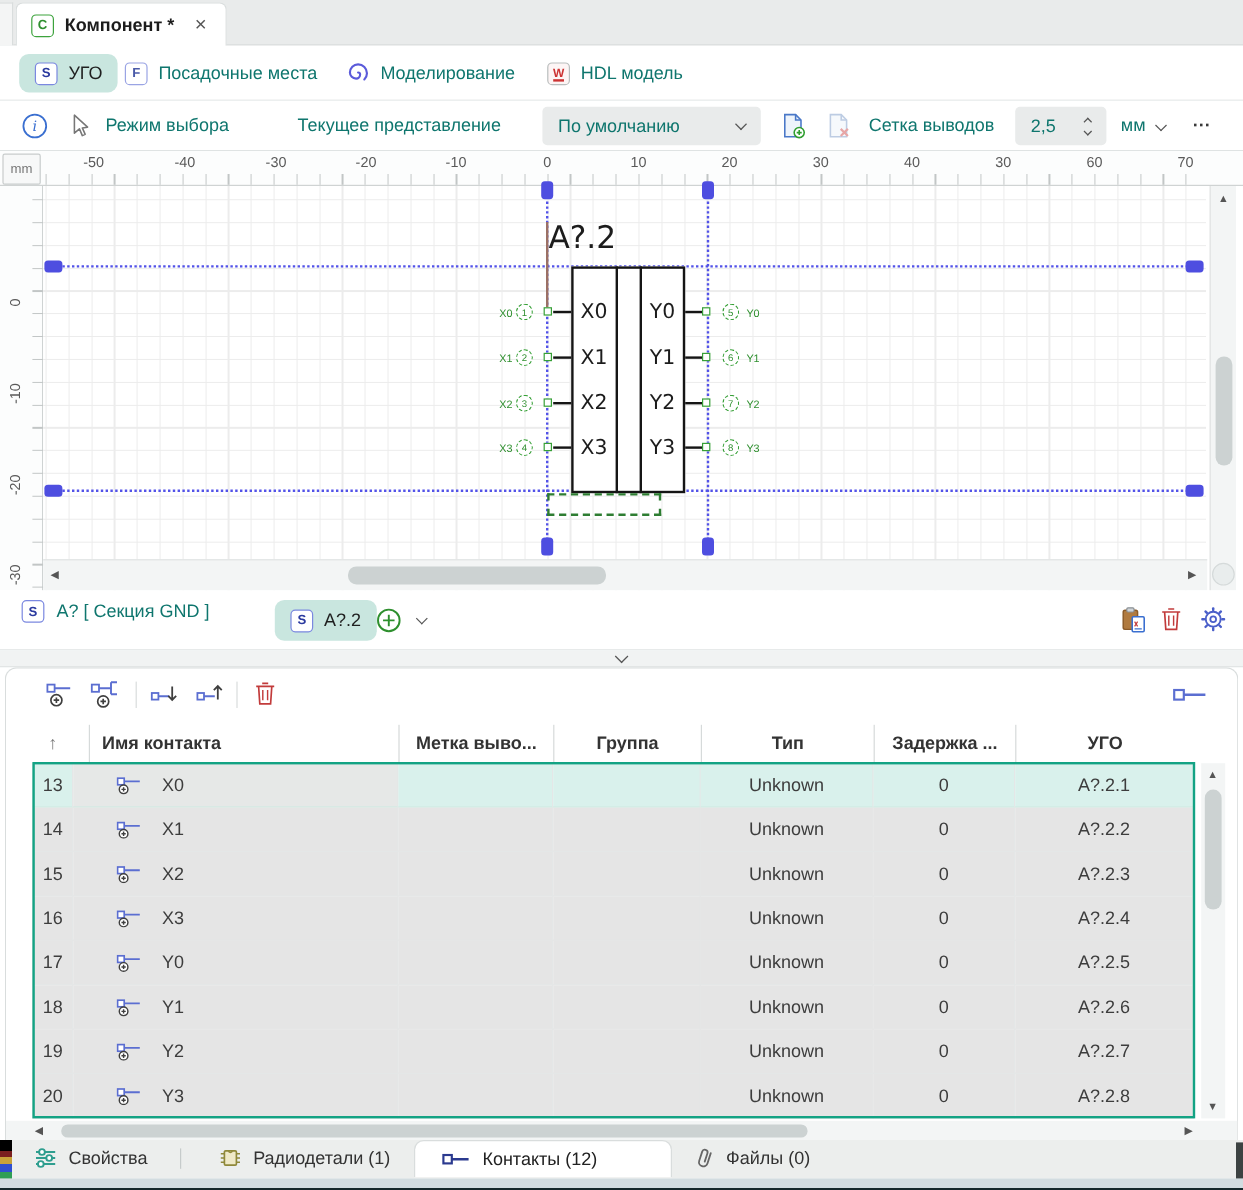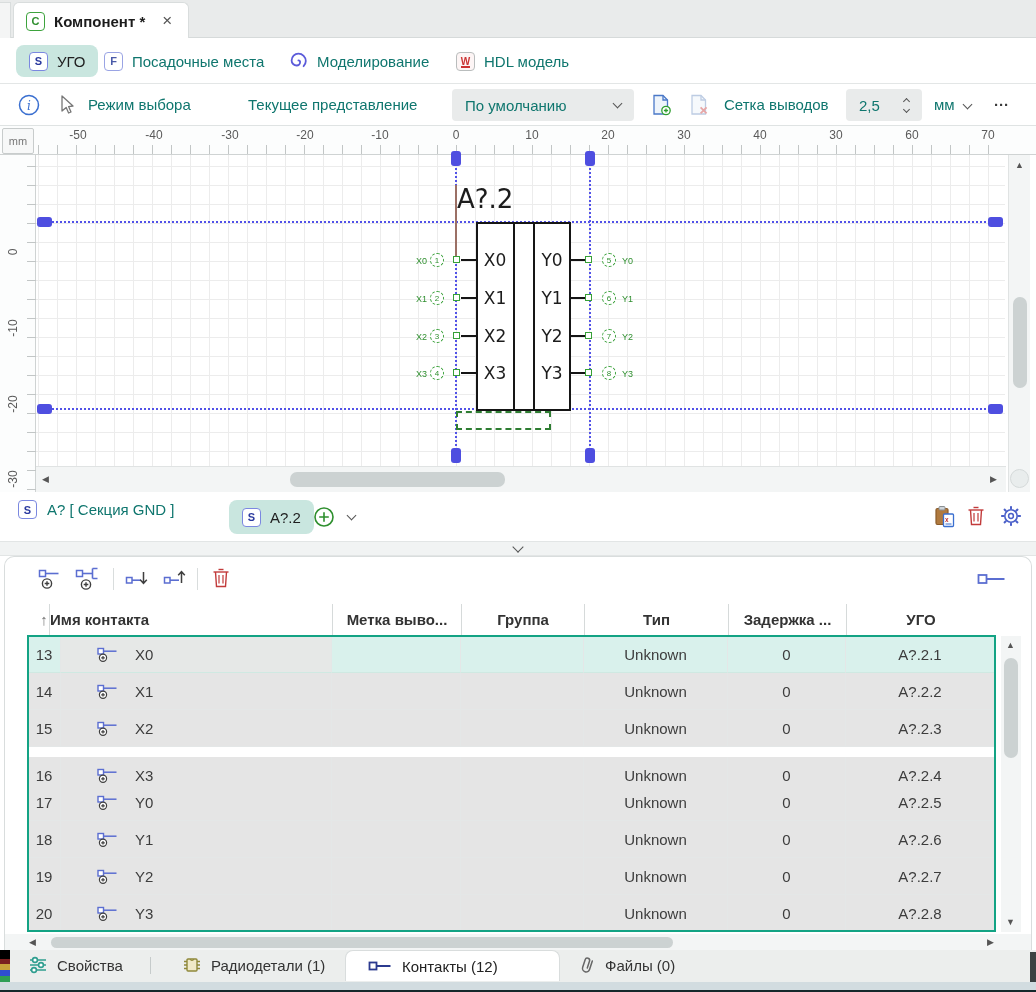--- a/index.html
+++ b/index.html
@@ -402,21 +402,21 @@
       </svg>
     </span>
     <span class="abs" style="left:972px; top:16px;">
       <svg width="30" height="12" viewBox="0 0 30 12">
         <rect x="1.5" y="2" width="8" height="8" fill="#fff" stroke="#5b6ed1" stroke-width="1.8"></rect>
         <path d="M9.5 6 h18" stroke="#5b6ed1" stroke-width="2"></path>
       </svg>
     </span>
 
     <div class="th-cell" style="left:22px; width:34px; border-left:none; font-weight:normal; color:#777;">↑</div>
-    <div class="th-cell" style="left:44px; width:271px; justify-content:flex-start; ">Имя контакта</div>
+    <div class="th-cell" style="left:69px; width:271px; justify-content:flex-start; padding-left:10px;">Имя контакта</div>
     <div class="th-cell" style="left:327px; width:129px;">Метка выво...</div>
     <div class="th-cell" style="left:456px; width:123px;">Группа</div>
     <div class="th-cell" style="left:579px; width:144px;">Тип</div>
     <div class="th-cell" style="left:723px; width:118px;">Задержка ...</div>
     <div class="th-cell" style="left:841px; width:149px;">УГО</div>
 
     <div class="trow sel" style="top:79px;text-align:center;">
       <div class="tcell c-num">13</div>
       <div class="tcell c-name left">
           <svg width="22" height="16" viewBox="0 0 22 16">
@@ -463,21 +463,21 @@
           </svg>
           <span>X2</span>
         </div>
       <div class="tcell c-mark"></div>
       <div class="tcell c-group"></div>
       <div class="tcell c-type">Unknown</div>
       <div class="tcell c-delay">0</div>
       <div class="tcell c-ugo">A?.2.3</div>
     </div>
 
-    <div class="trow" style="top:200px;">
+    <div class="trow" style="top:190px;">
       <div class="tcell c-num">16</div>
       <div class="tcell c-name left">
           <svg width="22" height="16" viewBox="0 0 22 16">
             <rect x="1" y="2.5" width="5.5" height="5.5" fill="#fff" stroke="#5b6ed1" stroke-width="1.4"></rect>
             <path d="M6.5 5.2 h13" stroke="#5b6ed1" stroke-width="1.5"></path>
             <circle cx="6" cy="11.8" r="3.6" fill="#fff" stroke="#3f3f3f" stroke-width="1.2"></circle>
             <path d="M6 10 v3.6 M4.2 11.8 h3.6" stroke="#3f3f3f" stroke-width="1.2"></path>
           </svg>
           <span>X3</span>
         </div>

